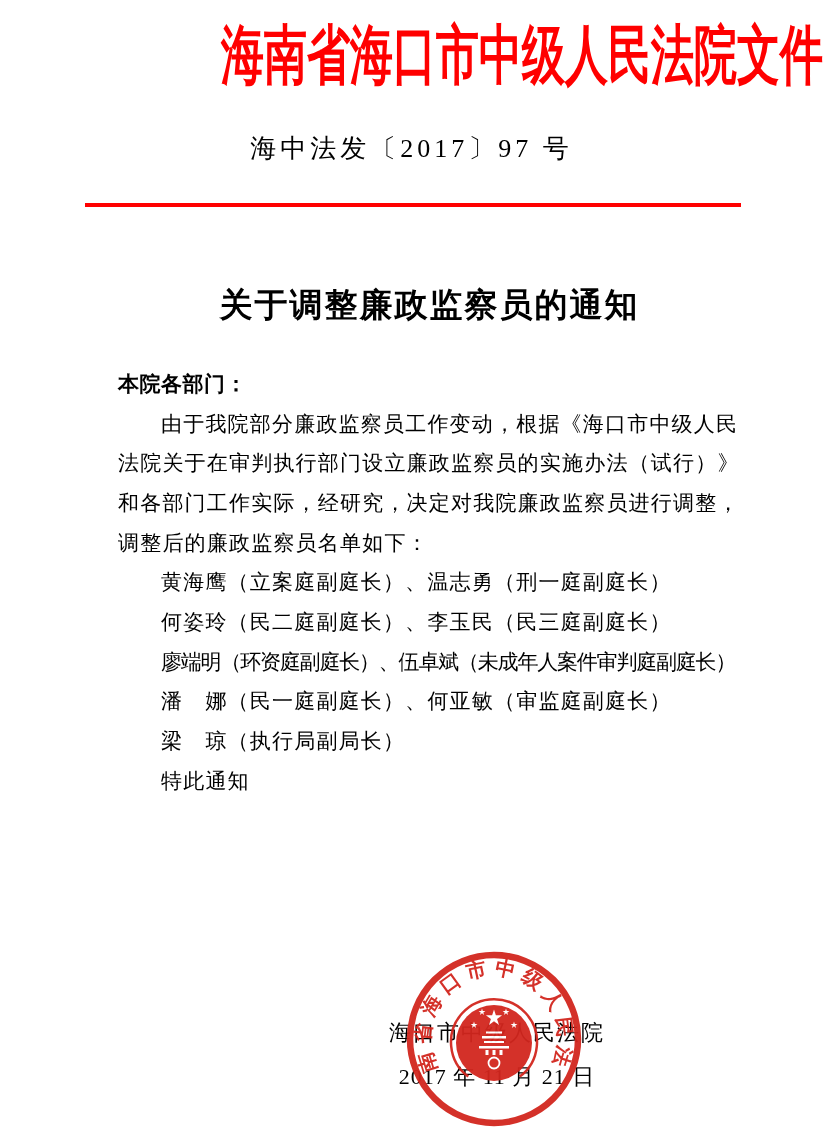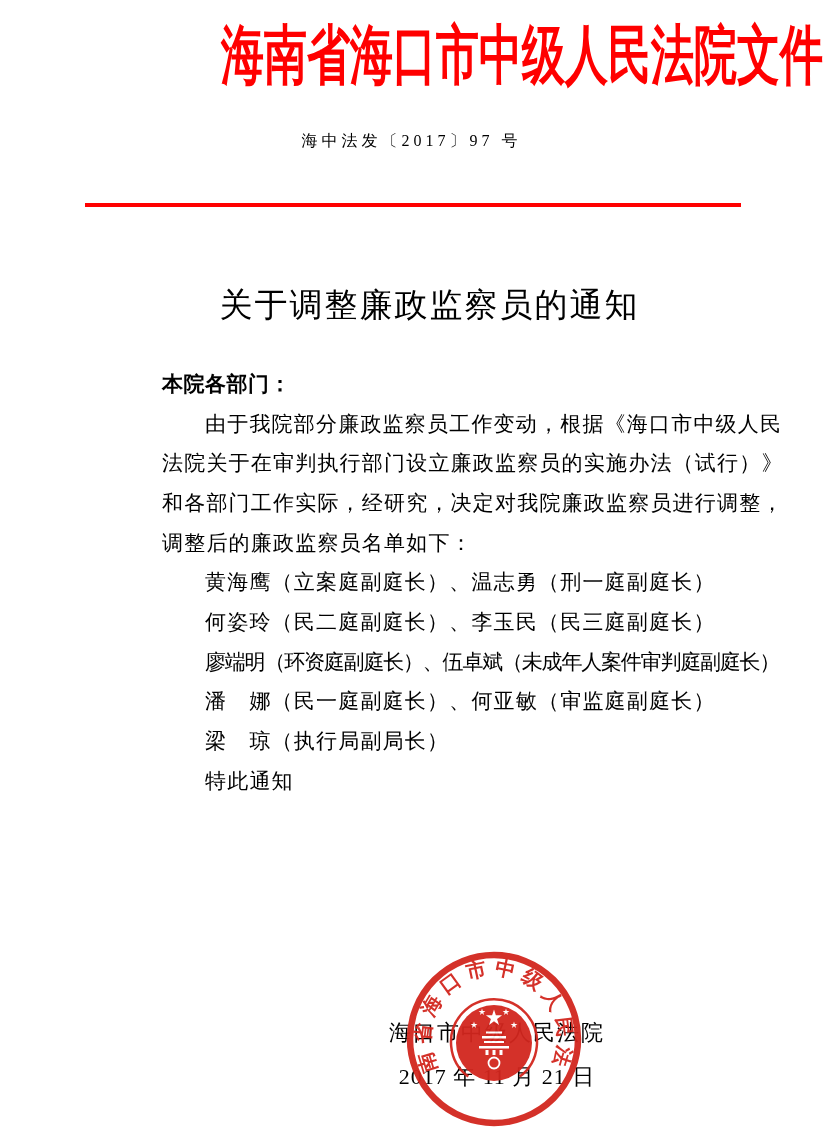--- a/index.html
+++ b/index.html
@@ -25,51 +25,50 @@
     color:#ff0000;
     letter-spacing:0px;
     transform:scaleY(1.5);
     transform-origin:center;
     white-space:nowrap;
   }
 
   .doc-number {
     position:absolute; top:131px; left:0; width:100%;
     text-align:center;
-    font-size:16px;
+    font-size:26px;
     letter-spacing:4px;
     font-family:"Liberation Serif", serif;
   }
 
   .red-rule {
     position:absolute; top:203px; left:85px;
     width:656px; height:4px;
     background:#ff0000;
   }
 
   .notice-title {
     position:absolute; top:283px; left:0; width:100%;
     text-align:center;
     font-family:"Liberation Sans", sans-serif;
-    font-weight:normal;
+    font-weight:bold;
     font-size:33px;
     letter-spacing:2px;
     padding-left:36px;
   }
 
   .body-block {
     position:absolute; top:364px; left:118px; width:600px;
     font-size:21px;
     letter-spacing:1.2px;
   }
   .body-line {
     height:39.7px;
     display:flex; align-items:center;
     white-space:nowrap;
-    margin-left:44px;
   }
   .salutation {
     font-family:"Liberation Sans", sans-serif;
     font-weight:bold;
     letter-spacing:0.5px;
   }
   .indent { padding-left:43px; }
   .tight { letter-spacing:-1.2px; }
 
   

